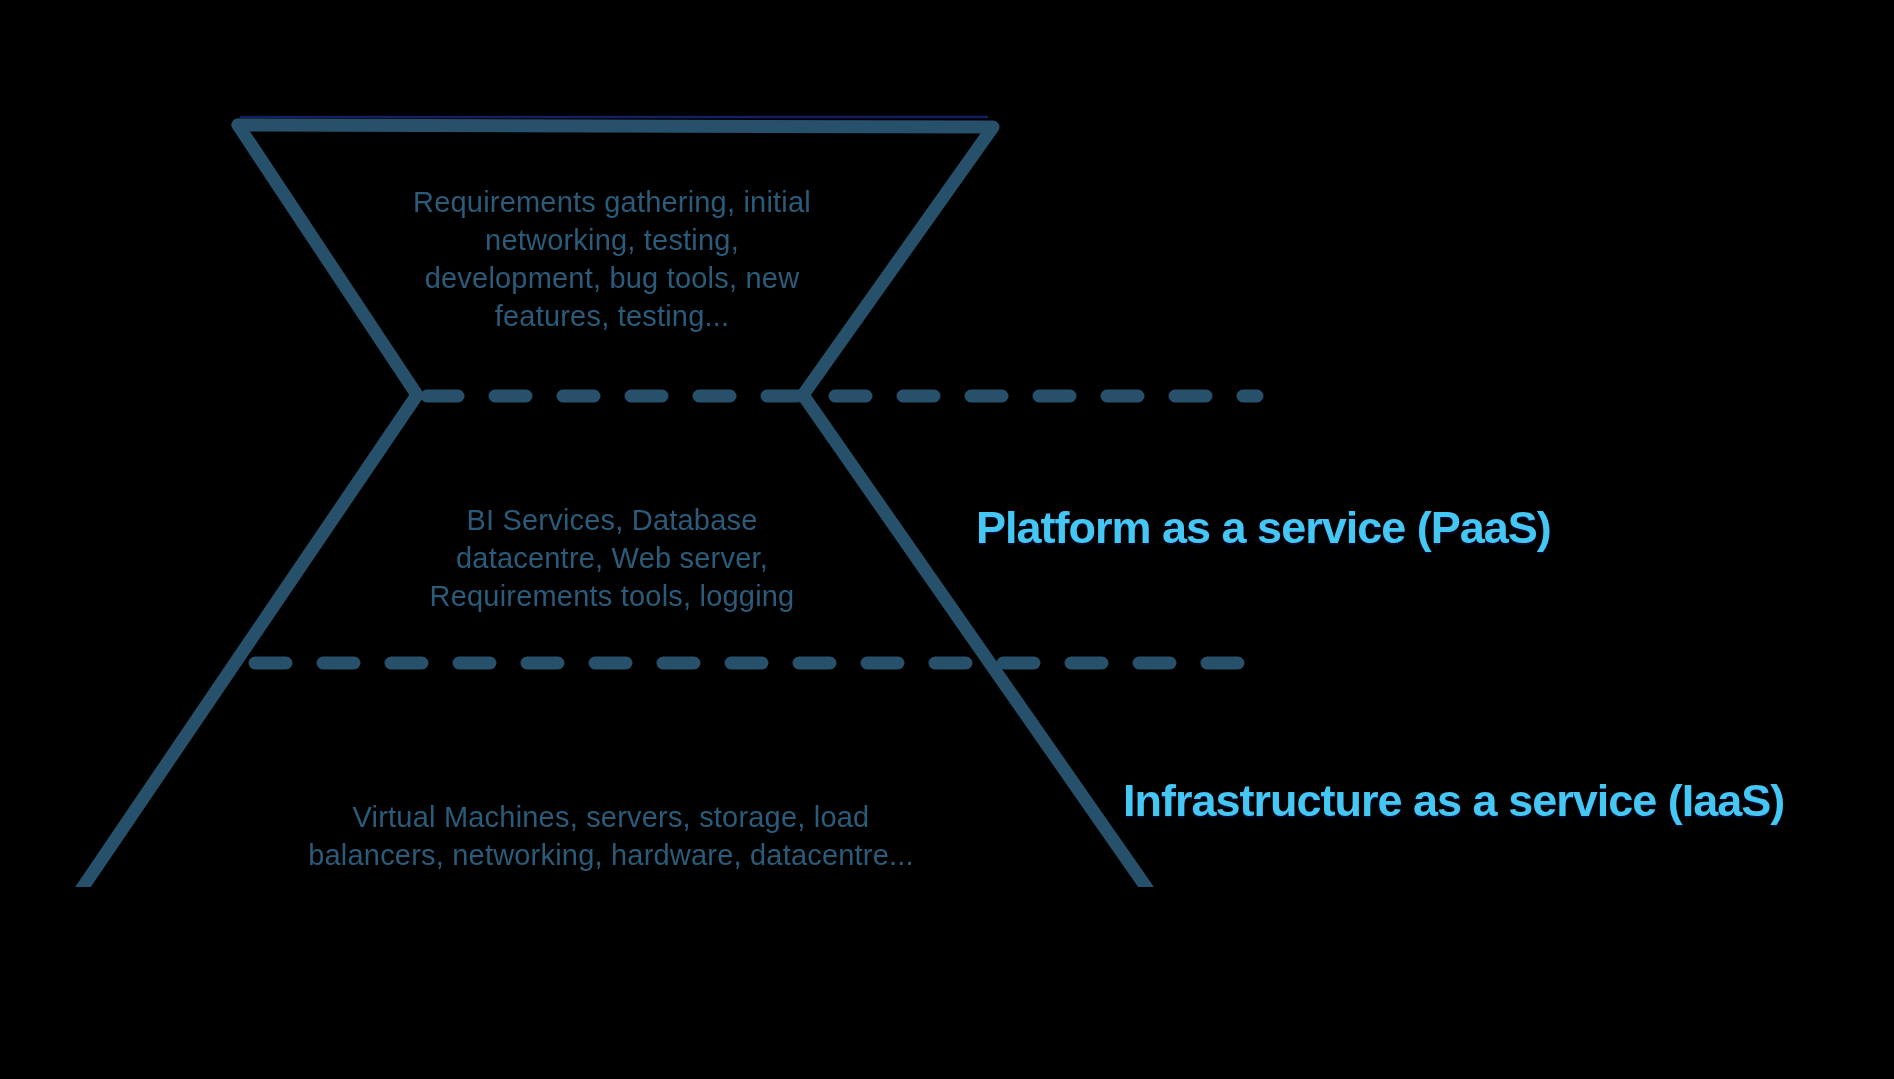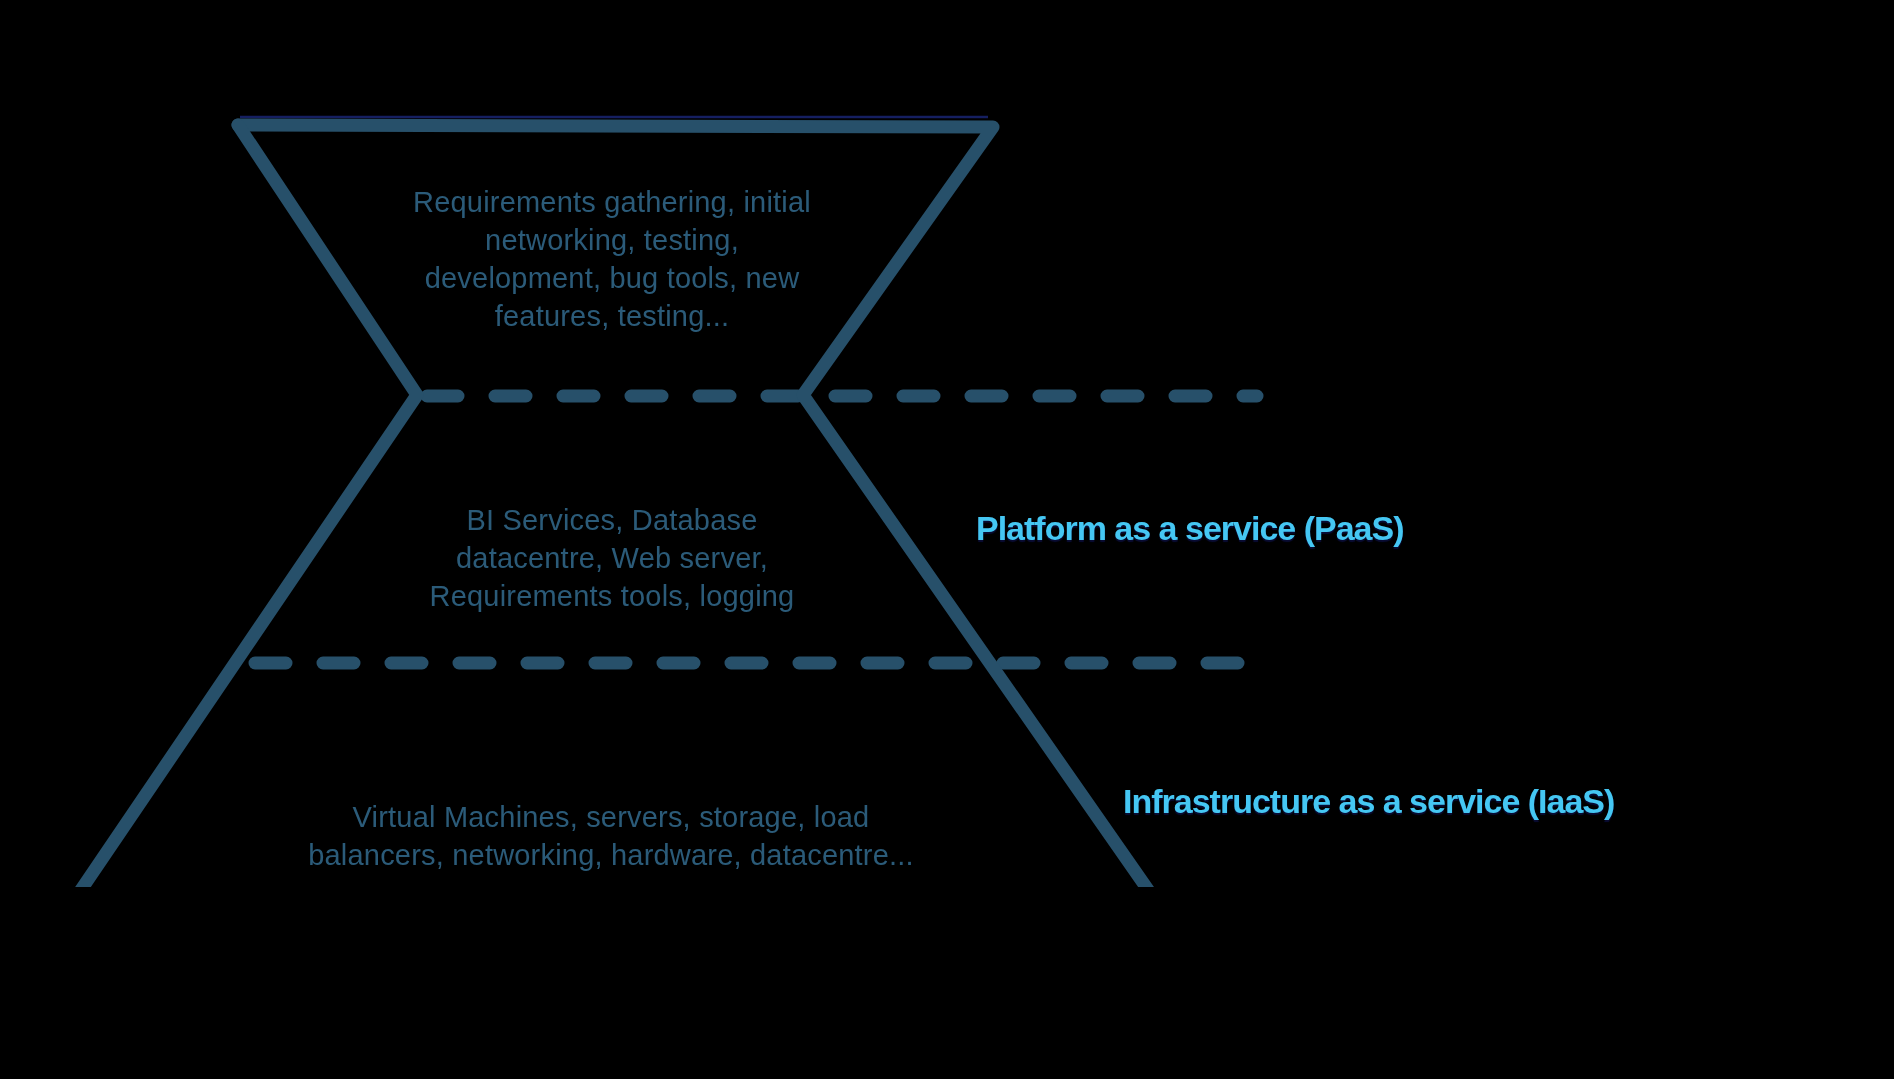--- a/index.html
+++ b/index.html
@@ -46,21 +46,21 @@
     color: var(--inner-text, #2B5B79);
     font-size: 29px;
     line-height: 38px;
     letter-spacing: 0.2px;
     white-space: nowrap;
   }
   .inner-text span { display: block; }
   .service-label {
     position: absolute;
     color: var(--label-text, #45C7F3);
-    font-size: 34px;
+    font-size: 45px;
     font-weight: 700;
     line-height: 58px;
     letter-spacing: -1px;
     white-space: nowrap;
     text-shadow: 0 2px 1px rgba(25, 35, 150, 0.35);
   }
 </style>
 </head>
 <body>
 

